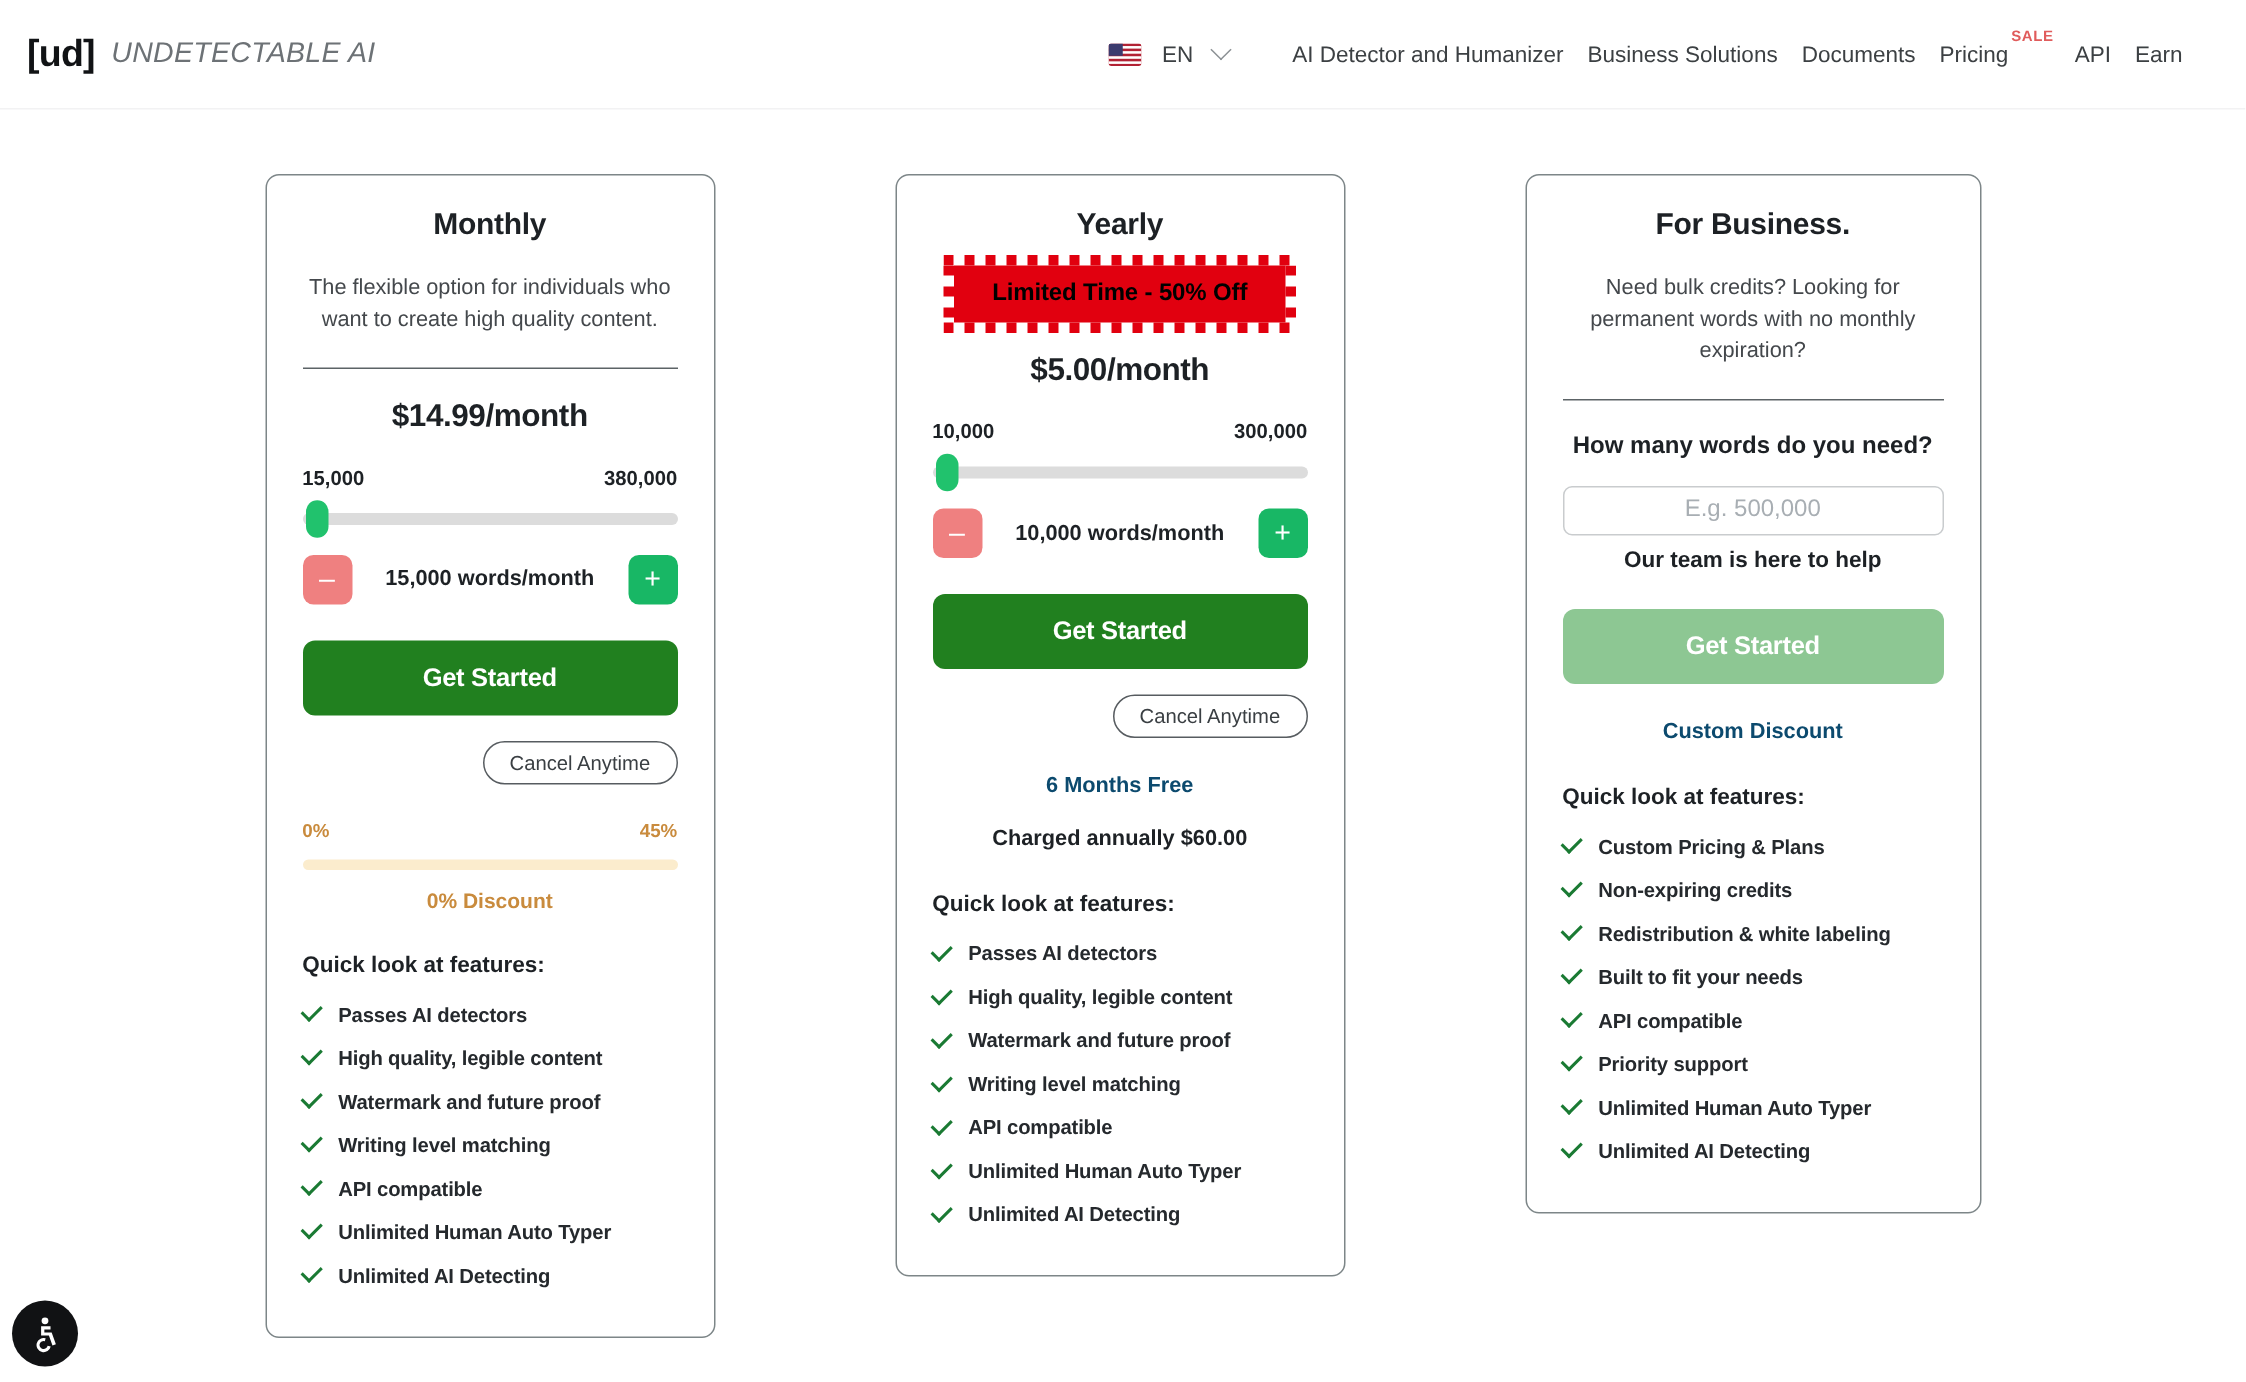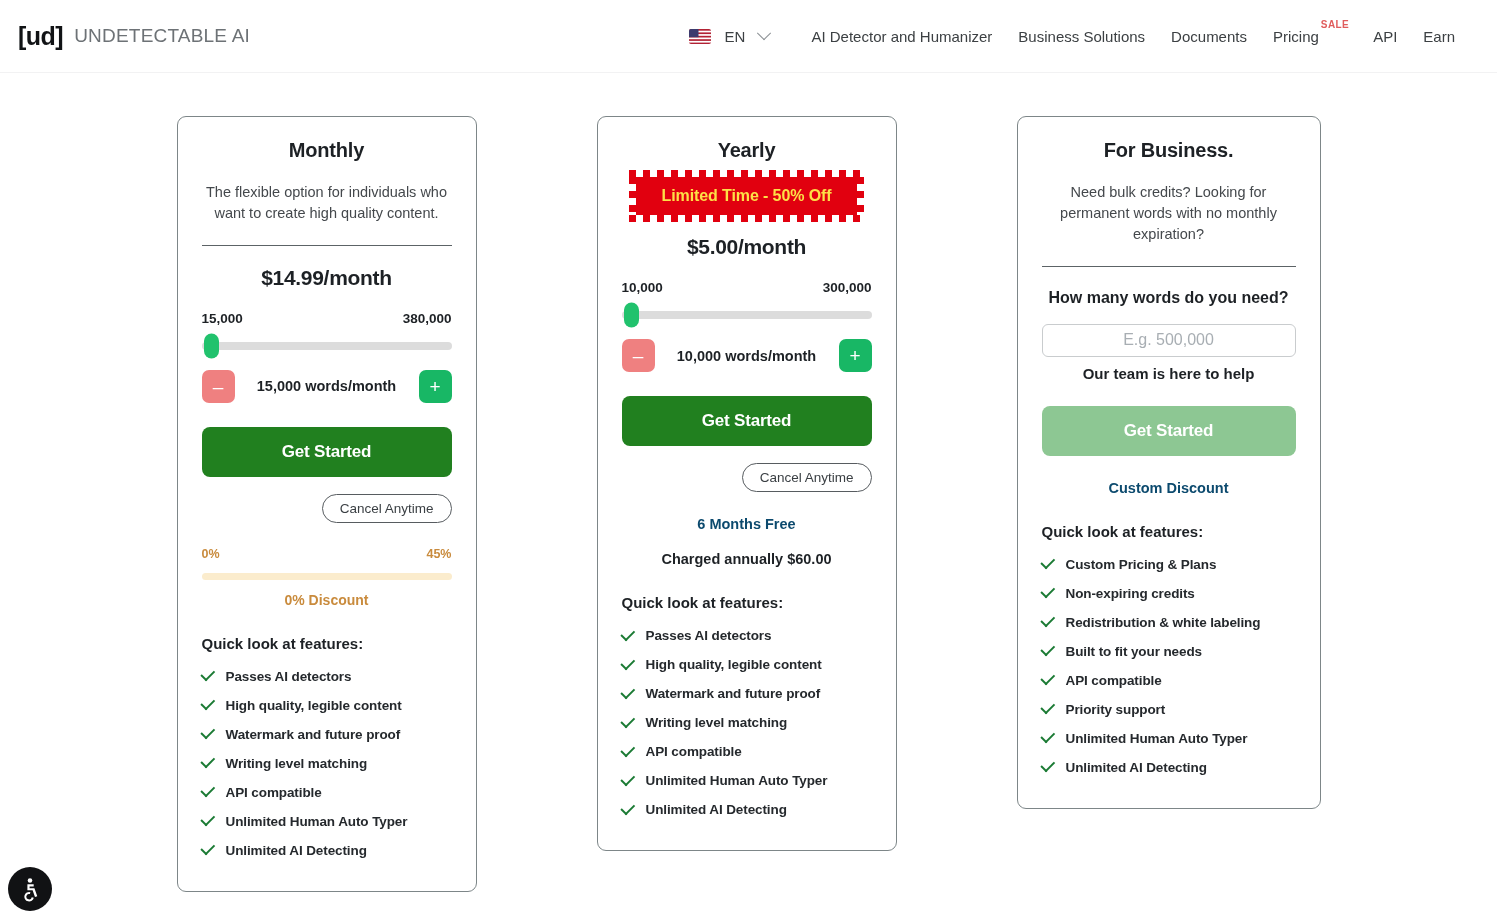--- a/index.html
+++ b/index.html
@@ -21,20 +21,21 @@
     position: relative;
   }
   .brand { display: flex; align-items: center; gap: 11px; }
   .brand-mark {
     font-size: 25px; font-weight: 700; color: #111315;
     letter-spacing: -0.5px; line-height: 1;
   }
   .brand-name {
     font-size: 19px; color: #6d7276; letter-spacing: 0.2px;
     font-weight: 400;
+    font-style: italic;
   }
 
   .nav {
     margin-left: auto;
     display: flex; align-items: center; gap: 0;
   }
   .lang {
     display: flex; align-items: center; gap: 14px;
     margin-right: 42px; cursor: pointer;
   }
@@ -44,21 +45,21 @@
   }
   .lang-code { font-size: 15px; color: #3c4043; }
   .chev {
     width: 10px; height: 10px; display: inline-block;
     border-right: 1.6px solid #8b9094;
     border-bottom: 1.6px solid #8b9094;
     transform: rotate(45deg) translate(-2px,-2px);
   }
   .nav-link {
     font-size: 15px; color: #3c4043; text-decoration: none;
-    margin-left: 26px; white-space: nowrap; position: relative;
+    margin-left: 16px; white-space: nowrap; position: relative;
     cursor: pointer;
   }
   .nav-link:first-of-type { margin-left: 0; }
   .sale-tag {
     font-size: 10px; color: #e05c5c; font-weight: 600;
     letter-spacing: 0.4px;
     position: relative; top: -8px; left: 2px;
   }
 
   
@@ -94,21 +95,21 @@
   .price {
     font-size: 21px; font-weight: 700; text-align: center;
     color: #1d2125; margin-top: 20px; letter-spacing: -0.3px;
   }
 
   
   .badge-wrap { margin-top: 15px; display: flex; justify-content: center; }
   .badge {
     position: relative;
     background: #e1000f;
-    color: #fde047;
+    color: #000000;
     font-size: 16px; font-weight: 700;
     padding: 11px 26px;
     letter-spacing: -0.1px;
     line-height: 1;
   }
   .badge::before, .badge::after {
     content: ""; position: absolute; left: -7px; right: -7px; height: 7px;
     background-image:
       linear-gradient(to right, #e1000f 50%, transparent 50%);
     background-size: 14px 7px;

